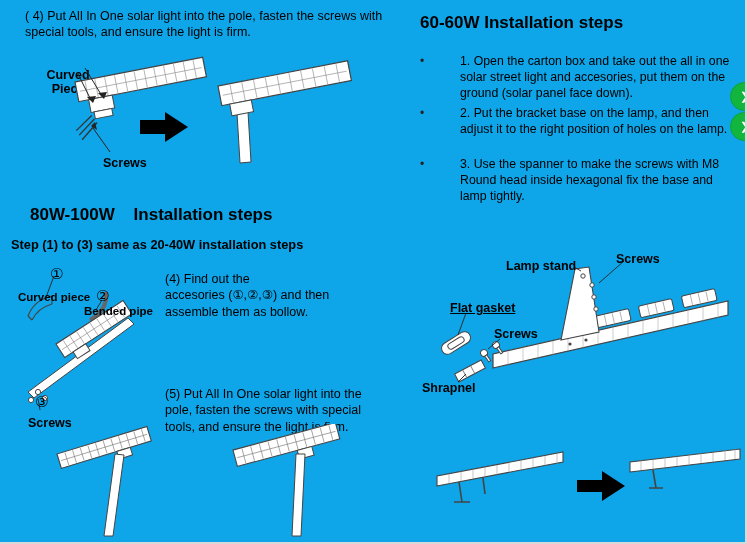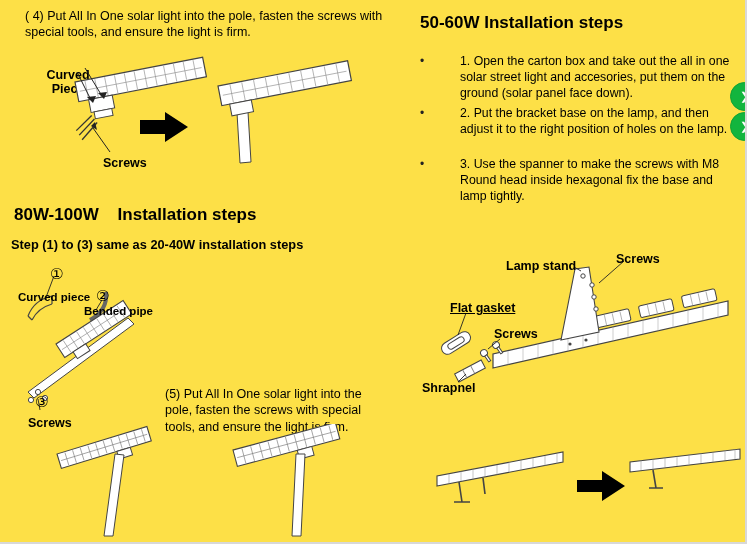--- a/index.html
+++ b/index.html
@@ -1,16 +1,16 @@
 <!DOCTYPE html>
 <html><head>
 <meta charset="utf-8">
 <style>
   html,body{margin:0;padding:0;background:#fff;}
-  .page{position:relative;width:747px;height:544px;background:#fde047;color:#000;
+  .page{position:relative;width:747px;height:544px;background:#0ea5e9;color:#000;
         font-family:"Liberation Sans","DejaVu Sans",sans-serif;overflow:hidden;
         box-sizing:border-box;border-right:2px solid #d8d8d8;border-bottom:2px solid #d8d8d8;}
   .abs{position:absolute;}
   .txt{font-size:12.5px;line-height:1.3;}
   .lbl{font-weight:700;font-size:12.5px;line-height:1.15;}
   .lbl-sm{font-weight:700;font-size:11.5px;line-height:1.1;}
   .h1{font-weight:700;font-size:17px;white-space:pre-wrap;}
   .subhead{font-weight:700;font-size:12.8px;}
   .preline{white-space:pre-line;}
   .circnum{font-size:15px;line-height:1;}
@@ -56,21 +56,21 @@
     <polygon points="182,57 193,56 196,106 185,107" fill="#fff" stroke="#444"></polygon>
     <g transform="translate(163,30) rotate(-11)" stroke="#444" fill="#fff">
       <rect x="0" y="0" width="132" height="20" stroke-width="1.2"></rect>
       <path stroke="#8a8a8a" stroke-width="0.6" fill="none" d="M12 1V19M24 1V19M36 1V19M48 1V19M60 1V19M72 1V19M84 1V19M96 1V19M108 1V19M120 1V19M3 10H129"></path>
       <rect x="8" y="20" width="22" height="12" stroke-width="1"></rect>
     </g>
   </svg>
 
   <div class="abs lbl" style="left:103px;top:156px;">Screws</div>
 
-  <div class="abs h1" style="left:14px;top:205px;">80W-100W    Installation steps</div>
+  <div class="abs h1" style="left:30px;top:205px;">80W-100W    Installation steps</div>
 
   <div class="abs subhead" style="left:11px;top:237px;">Step (1) to (3) same as 20-40W installation steps</div>
 
   <svg class="abs" style="left:12px;top:262px;" width="150" height="160" viewBox="0 0 150 160">
     <g stroke="#444" fill="none" stroke-width="1.2">
       <path d="M16 54 Q22 38 40 34"></path>
       <path d="M20 58 Q26 46 40 42"></path>
       <line x1="16" y1="54" x2="20" y2="58"></line>
       <line x1="40" y1="34" x2="40" y2="42"></line>
     </g>
@@ -94,20 +94,23 @@
   </svg>
 
   <div class="abs circnum" style="left:50px;top:266px;">①</div>
   <div class="abs circnum" style="left:96px;top:288px;">②</div>
   <div class="abs circnum" style="left:35px;top:394px;">③</div>
 
   <div class="abs lbl-sm" style="left:18px;top:291px;">Curved piece</div>
   <div class="abs lbl-sm" style="left:84px;top:305px;">Bended pipe</div>
   <div class="abs lbl" style="left:28px;top:416px;">Screws</div>
 
+  <div class="abs txt preline" style="left:165px;top:271px;width:215px;">(4) Find out the
+accesories (①,②,③) and then
+assemble them as bollow.</div>
 
   <div class="abs txt" style="left:165px;top:386px;width:220px;">(5) Put All In One solar light into the pole, fasten the screws with special tools, and ensure the light is firm.</div>
 
   <svg class="abs" style="left:45px;top:424px;" width="310" height="118" viewBox="0 0 310 118">
     <g stroke="#444" fill="#fff">
       <g transform="translate(12,30) rotate(-17)">
         <rect width="94" height="15" stroke-width="1.1"></rect>
         <path stroke="#777" stroke-width="0.6" fill="none" d="M8 1V14M16 1V14M24 1V14M32 1V14M40 1V14M48 1V14M56 1V14M64 1V14M72 1V14M80 1V14M88 1V14M2 7.5H92"></path>
         <rect x="58" y="15" width="14" height="8"></rect>
       </g>
@@ -116,21 +119,21 @@
     <g stroke="#444" fill="#fff">
       <g transform="translate(188,26) rotate(-15)">
         <rect width="106" height="17" stroke-width="1.1"></rect>
         <path stroke="#777" stroke-width="0.6" fill="none" d="M9 1V16M18 1V16M27 1V16M36 1V16M45 1V16M54 1V16M63 1V16M72 1V16M81 1V16M90 1V16M99 1V16M2 8.5H104"></path>
         <rect x="62" y="17" width="15" height="9"></rect>
       </g>
       <polygon points="251,30 260,30 256,112 247,112"></polygon>
     </g>
   </svg>
 
-  <div class="abs h1" style="left:420px;top:13px;">50-60W Installation steps</div>
+  <div class="abs h1" style="left:420px;top:13px;">60-60W Installation steps</div>
 
   <div class="bullet-row" style="top:54px;">
     <span class="bullet-dot">•</span>
     <span class="bullet-text">1. Open the carton box and take out the all in one solar street light and accesories, put them on the ground (solar panel face down).</span>
   </div>
   <div class="bullet-row" style="top:106px;">
     <span class="bullet-dot">•</span>
     <span class="bullet-text">2. Put the bracket base on the lamp, and then adjust it to the right position of holes on the lamp.</span>
   </div>
   <div class="bullet-row" style="top:157px;">

